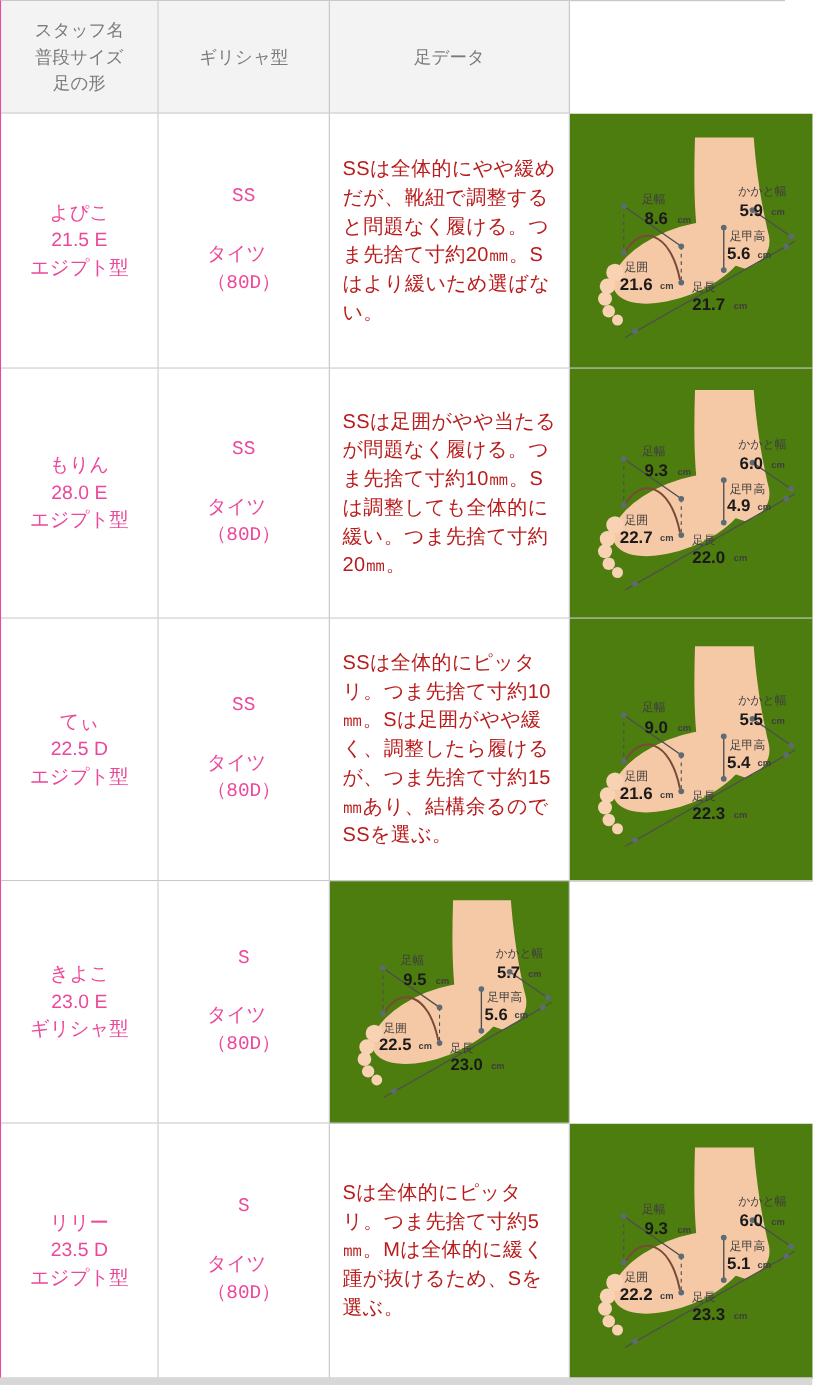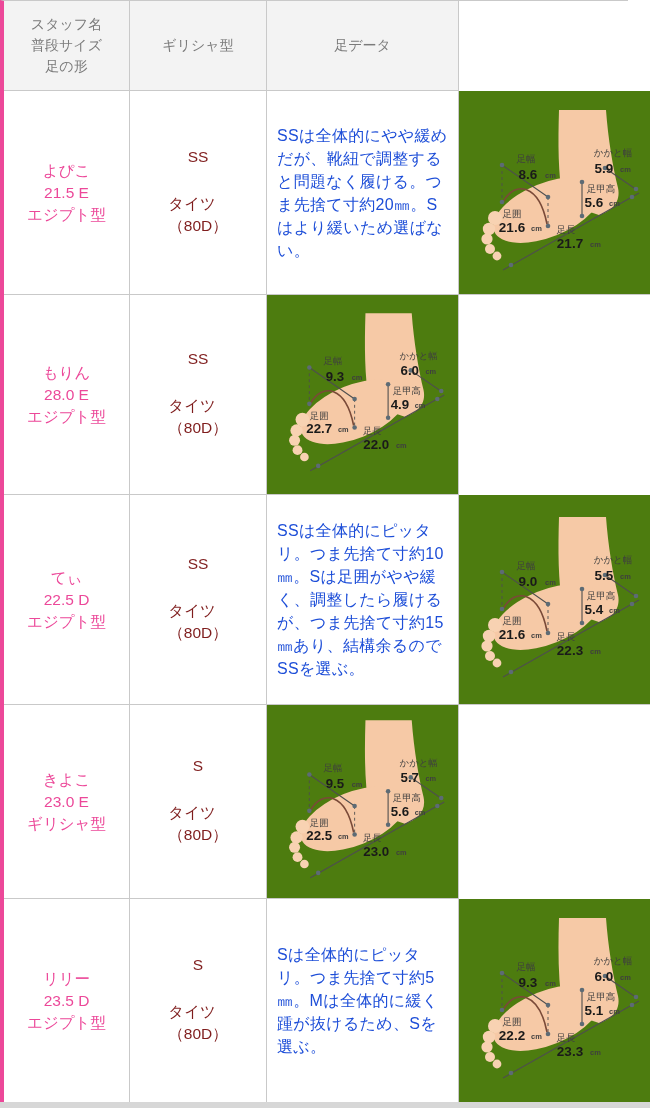--- a/index.html
+++ b/index.html
@@ -1,48 +1,48 @@
 <!DOCTYPE html>
 <html><head>
 <meta charset="utf-8">
 <style>
   * { margin:0; padding:0; box-sizing:border-box; }
   body {
     font-family: "Liberation Sans", "DejaVu Sans", sans-serif;
     background:#ffffff; width:650px; overflow:hidden;
   }
   .page { width:650px; height:1108px; position:relative; overflow:hidden; background:#fff; }
-  .table { border-top:1px solid #c9c9c9; border-left:4px solid #ec4899; width:628px; }
+  .table { border-top:1px solid #c9c9c9; border-left:1px solid #ec4899; width:628px; }
   .tr { display:grid; grid-template-columns:126px 137px 192px 195px; }
   .tr.thead { height:90px; }
   .tr.r0 { height:204px; }
   .tr.r1 { height:200px; }
   .tr.r2 { height:210px; }
   .tr.r3 { height:194px; }
   .tr.r4 { height:204px; }
   .th, .td { border-right:1px solid #c9c9c9; border-bottom:1px solid #c9c9c9; overflow:hidden; }
   .th {
     background:#f3f3f3; color:#7b7b7b; font-size:14px; line-height:21px;
     display:flex; align-items:center; justify-content:center;
     text-align:center; white-space:pre-line;
   }
   .staff {
     color:#ec4899; font-size:15.5px; line-height:22px; white-space:pre-line;
     display:flex; align-items:center; justify-content:center; text-align:center;
     background:#fff;
   }
   .sizecell {
     display:flex; flex-direction:column; align-items:center; justify-content:center;
-    color:#7f1d1d; font-size:15.5px; background:#fff;
+    color:#ec4899; font-size:15.5px; background:#fff;font-family:Liberation Mono, monospace;
   }
   .size-main { margin-bottom:27px; }
   .size-style { white-space:pre-line; line-height:22px; text-align:left; }
   .commentcell { display:flex; align-items:center; background:#fff; }
   .comment-text {
-    color:#1d4ed8; font-size:16px; line-height:23px; letter-spacing:0.3px;
+    color:#b91c1c; font-size:16px; line-height:23px; letter-spacing:0.3px;
     padding:0 8px 0 10px; word-break:break-all;
   }
   .footcell { display:flex; align-items:center; justify-content:center; background:#4d7c0f; }
   svg .lbl  { font-size:9.5px; fill:#3f3f3f; }
   svg .val  { font-size:13.5px; font-weight:bold; fill:#1a1a1a; }
   svg .unit { font-size:7.5px; font-weight:bold; fill:#3f3f3f; }
   svg .mline { stroke:#4e4e4e; stroke-width:1.1; }
   svg .dline { stroke:#4e4e4e; stroke-width:0.9; stroke-dasharray:3,3; }
   svg .arc   { stroke:#7a4a38; stroke-width:1.6; fill:none; }
   svg .dot   { fill:#5d6b75; }
@@ -123,20 +123,23 @@
 
     <div class="tr r1">
       <div class="td staff">もりん
 28.0 E
 エジプト型</div>
       <div class="td sizecell">
         <div class="size-main">SS</div>
         <div class="size-style">タイツ
 （80D）</div>
       </div>
+      <div class="td commentcell">
+        <div class="comment-text">SSは足囲がやや当たるが問題なく履ける。つま先捨て寸約10㎜。Sは調整しても全体的に緩い。つま先捨て寸約20㎜。</div>
+      </div>
       <div class="td footcell">
         <svg width="194" height="190" viewBox="0 0 194 190">
           <g>
             <path d="M100,12 C99,45 99,75 104,105 L140,117 C153,113 162,104 159,90 C154,70 149,40 147,12 Z" fill="#f6c9a6"></path>
             <ellipse cx="88" cy="112" rx="57" ry="27" transform="rotate(-22 88 112)" fill="#f6c9a6"></ellipse>
             <circle cx="36" cy="120" r="7" fill="#f8d2b2"></circle>
               <circle cx="30" cy="131" r="6.2" fill="#f8d2b2"></circle>
             <circle cx="28" cy="141" r="5.6" fill="#f8d2b2"></circle>
               <circle cx="31" cy="151" r="5" fill="#f8d2b2"></circle>
             <circle cx="38" cy="158" r="4.4" fill="#f8d2b2"></circle>

